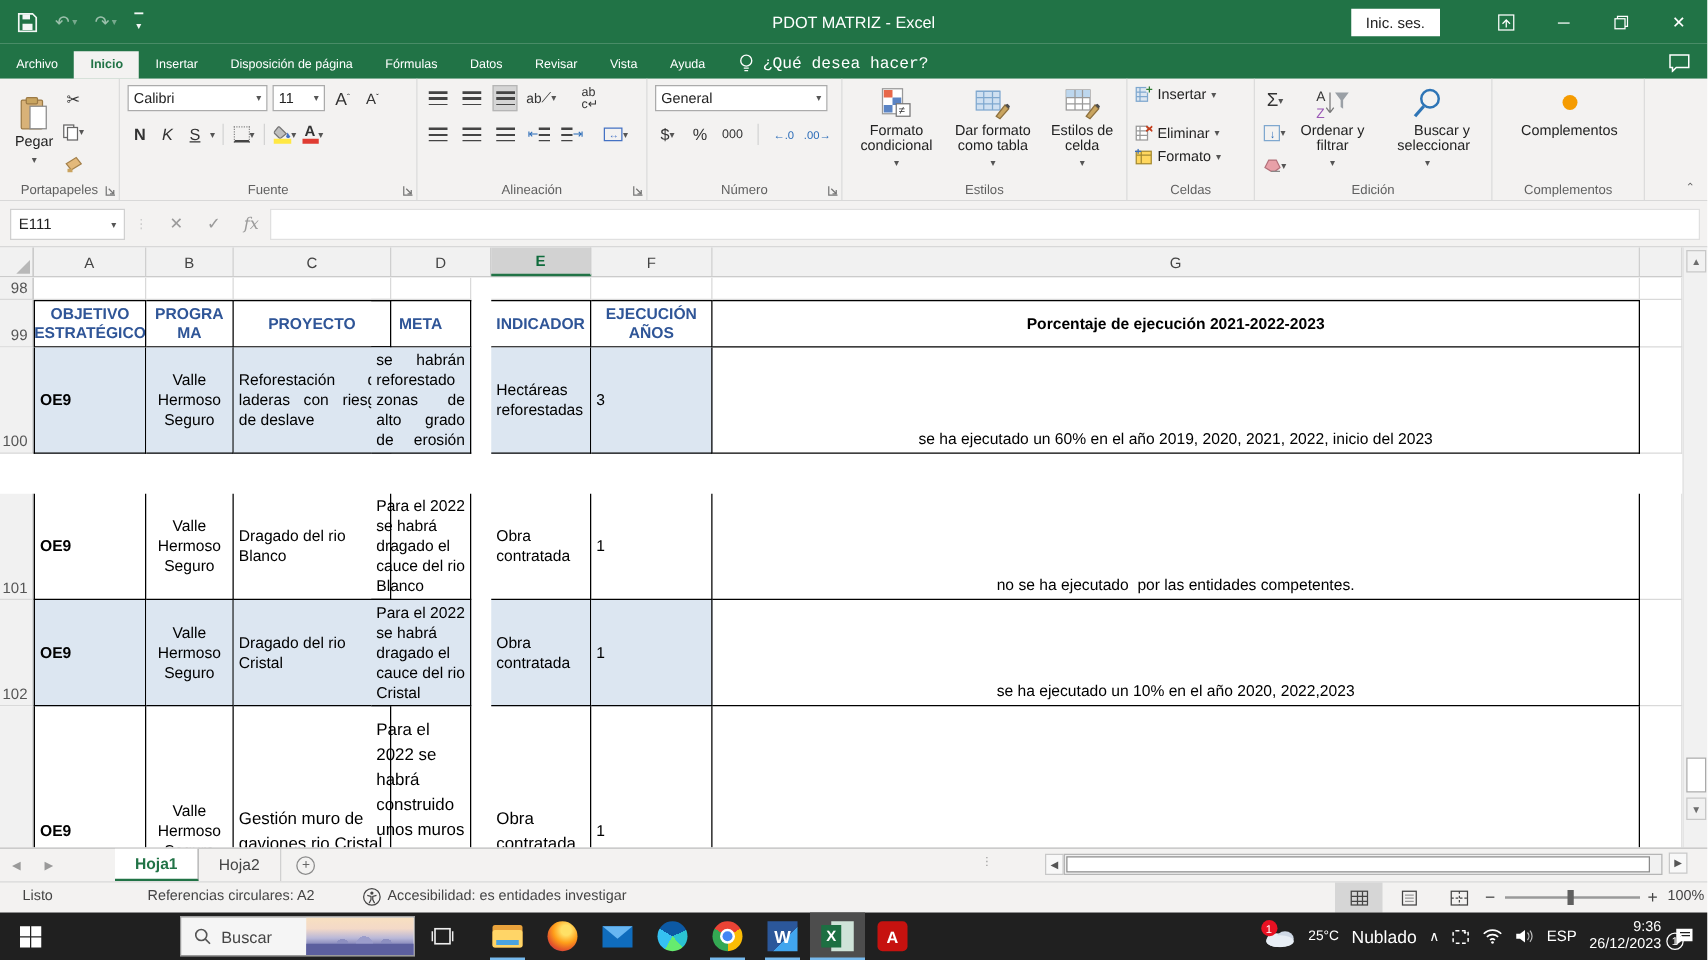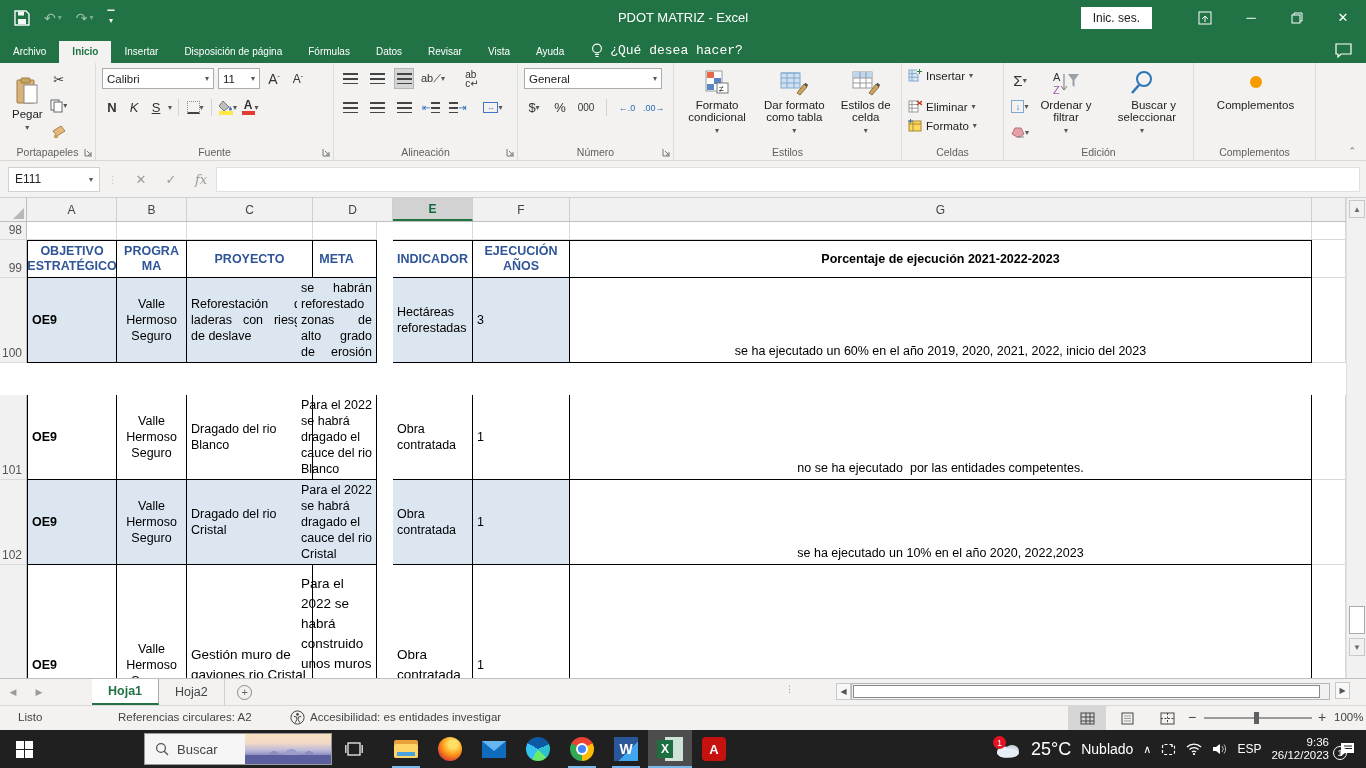--- a/index.html
+++ b/index.html
@@ -681,21 +681,21 @@
 
     <div class="tray">
       <span style="position:relative">
         <svg width="26" height="18" viewBox="0 0 26 18">
             <ellipse cx="10" cy="12" rx="8" ry="5.5" fill="#e8eef5"></ellipse>
             <ellipse cx="17" cy="11" rx="7" ry="6" fill="#cfd9e6"></ellipse>
             <ellipse cx="13" cy="13" rx="11" ry="4.8" fill="#e8eef5"></ellipse>
           </svg>
         <span class="badge" style="left:-2px;top:-4px">1</span>
       </span>
-      <span class="ttext" style="font-size:18px">25°C</span>
+      <span class="ttext" style="font-size:11px">25°C</span>
       <span class="ttext" style="font-size:14px">Nublado</span>
       <span style="font-size:11px">∧</span>
       <span>
         <svg width="15" height="13" viewBox="0 0 15 13">
             <rect x="1.5" y="1.5" width="12" height="10" rx="2" fill="none" stroke="#fff" stroke-width="1.2" stroke-dasharray="3 2"></rect>
             <circle cx="11" cy="3" r="1" fill="#fff"></circle>
           </svg>
       </span>
       <span>
         <svg width="16" height="12" viewBox="0 0 16 12">

